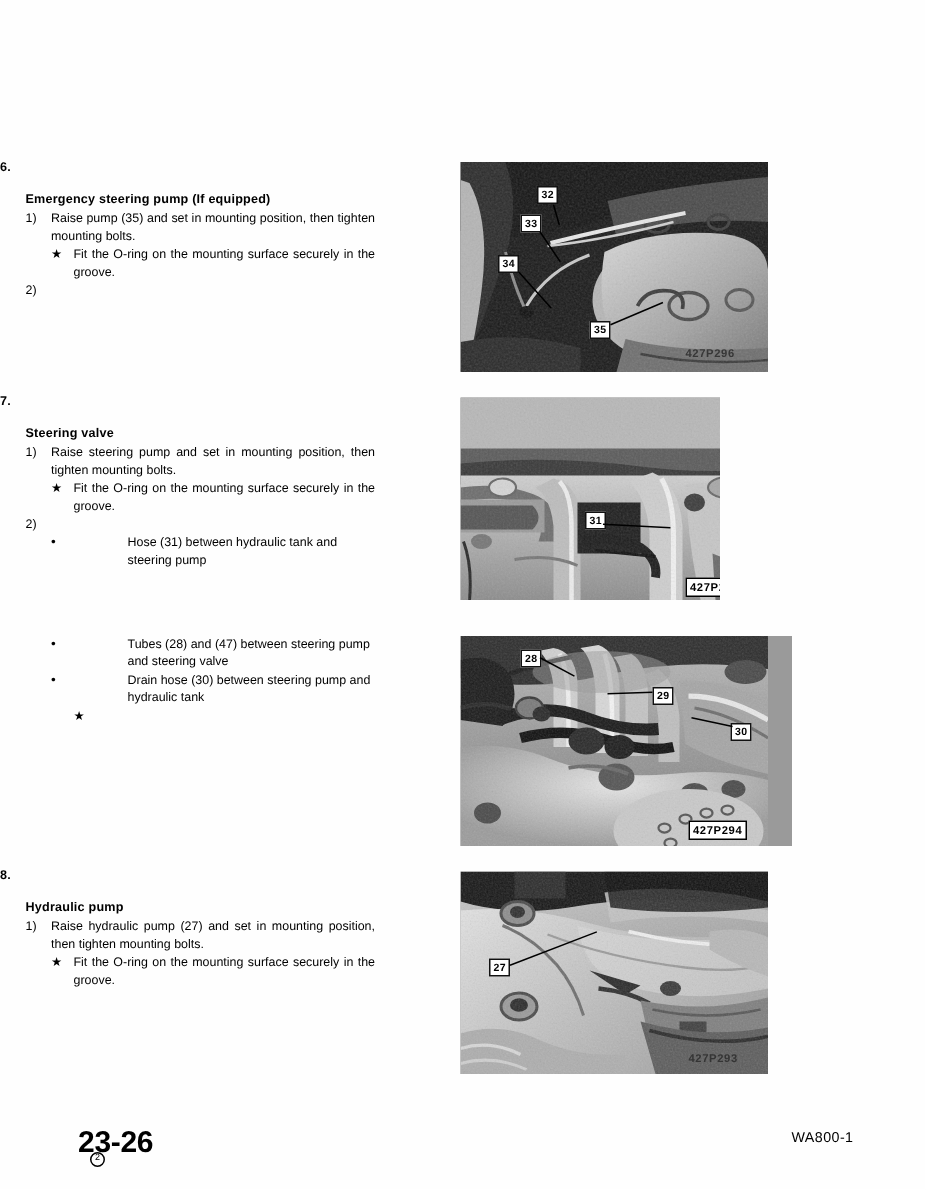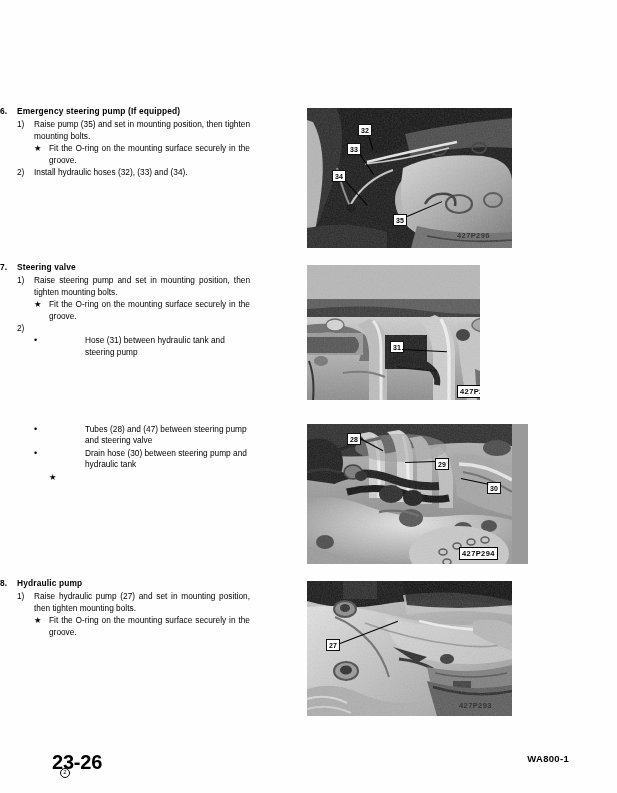--- a/index.html
+++ b/index.html
@@ -34,21 +34,21 @@
     font-weight: bold;
     letter-spacing: 0.15px;
     line-height: 1.25;
     margin-bottom: 2.5px;
   }
   .sec-num {
     width: 17px;
     flex: 0 0 17px;
     font-weight: bold;
   }
-  .sec-title { font-weight: bold; }
+  .sec-title { font-weight: bold; margin-top: 21px; }
 
   .step {
     display: flex;
     align-items: flex-start;
     font-size: 8.3px;
     line-height: 1.42;
     margin-top: 0.5px;
     padding-left: 17px;
   }
   .step-num {
@@ -166,21 +166,21 @@
     height: 8px;
     line-height: 7px;
     text-align: center;
     font-size: 6px;
   }
   .footer-model {
     position: absolute;
     right: 48px;
     top: 753px;
     font-size: 9.5px;
-    font-weight: bold;
+    font-weight: normal;
     letter-spacing: 0.3px;
     margin-left: 23px;
   }
 </style>
 </head>
 <body>
 
 <div class="page">
 
   <div class="section" style="top:106px;">
@@ -191,21 +191,20 @@
     <div class="step">
       <span class="step-num">1)</span>
       <span class="step-body">Raise pump (35) and set in mounting position, then tighten mounting bolts.</span>
     </div>
     <div class="sub">
       <span class="sub-mark">★</span>
       <span class="sub-body">Fit the O-ring on the mounting surface securely in the groove.</span>
     </div>
     <div class="step">
       <span class="step-num">2)</span>
-      <span class="step-body nojust">Install hydraulic hoses (32), (33) and (34).</span>
     </div>
   </div>
 
   <div class="section" style="top:262px;">
     <div class="sec-head">
       <span class="sec-num">7.</span>
       <span class="sec-title">Steering valve</span>
     </div>
     <div class="step">
       <span class="step-num">1)</span>

